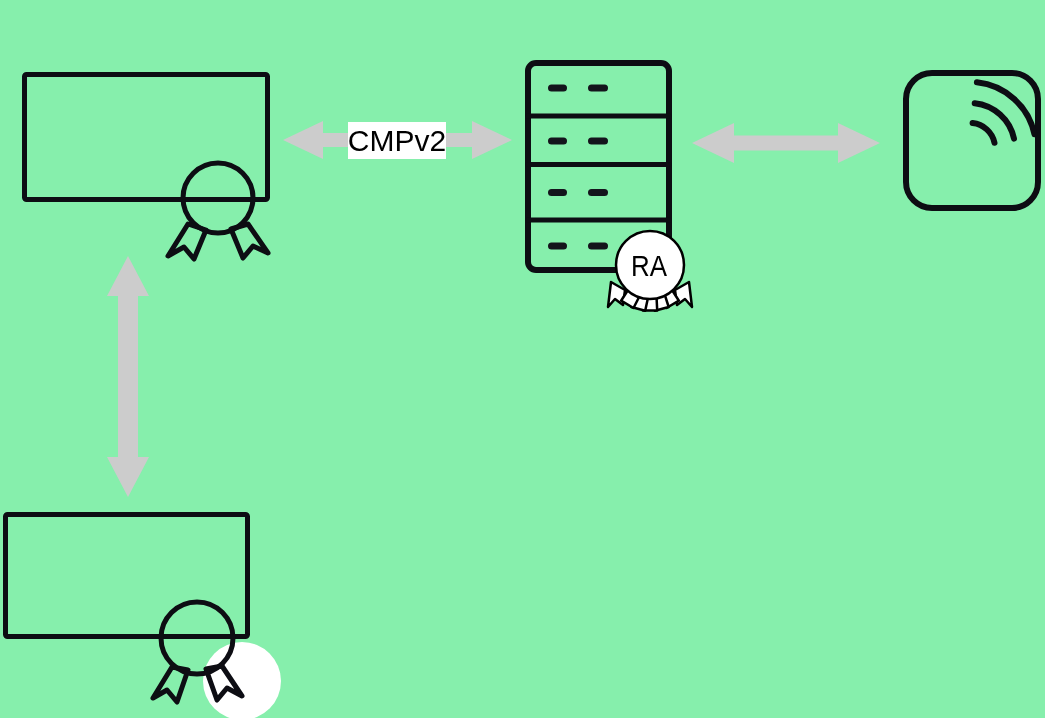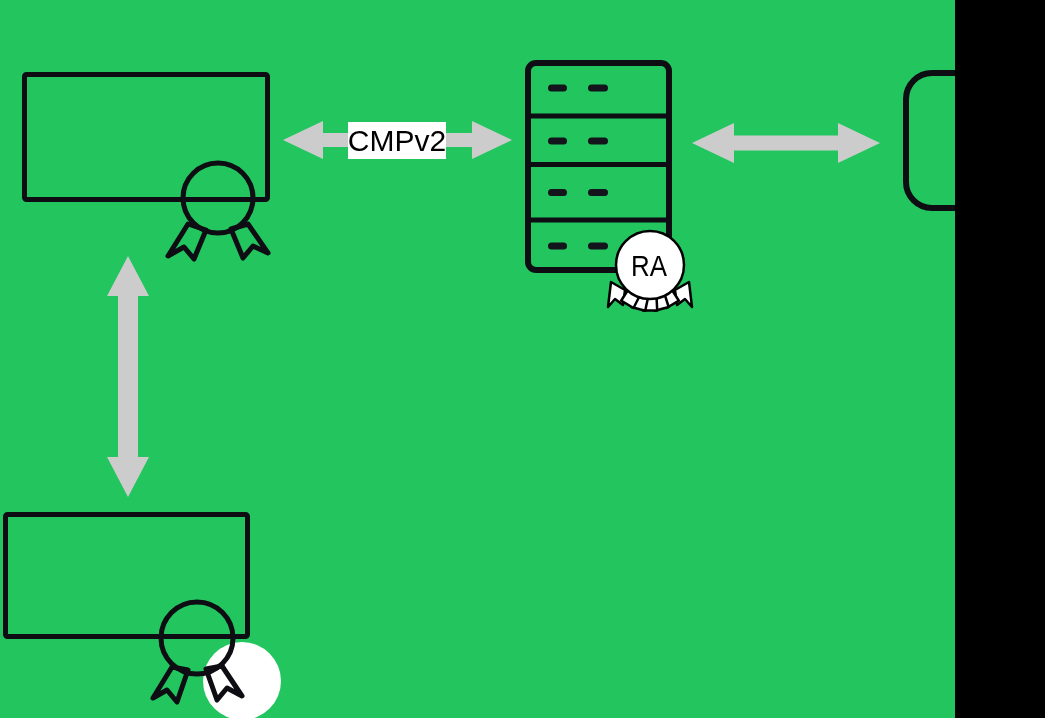--- a/index.html
+++ b/index.html
@@ -3,23 +3,23 @@
 <meta charset="utf-8">
 <style>
   html, body {
     margin: 0;
     padding: 0;
     background: #000000;
     font-family: "Liberation Sans", sans-serif;
   }
   .canvas {
     position: relative;
-    width: 955px;
+    width: 1045px;
     height: 718px;
-    background: #22c55e;
+    background: #86efac;
     overflow: hidden;
   }
   .canvas svg {
     display: block;
     width: 1045px;
     height: 718px;
   }
   .icon {
     fill: none;
     stroke-linecap: round;

